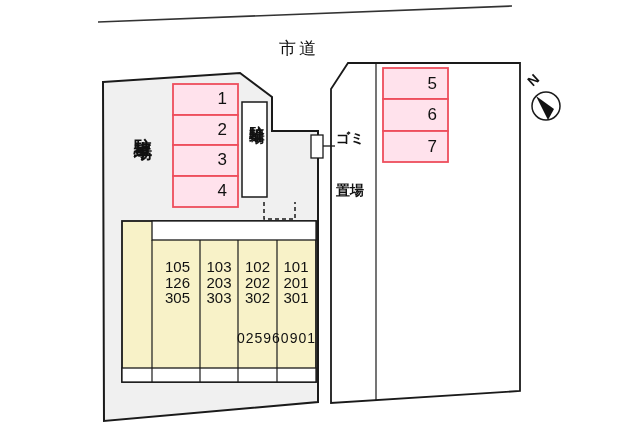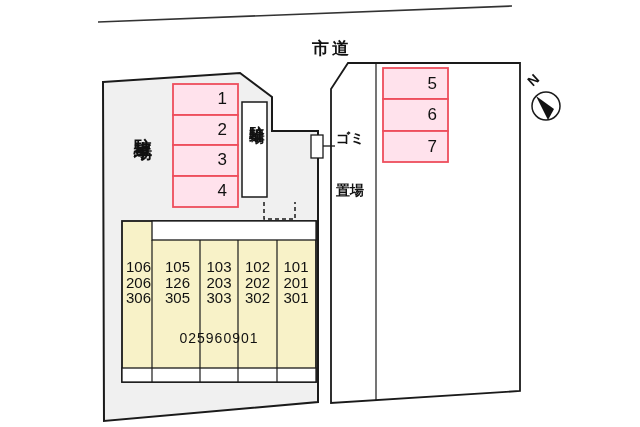--- a/index.html
+++ b/index.html
@@ -6,33 +6,33 @@
   #stage{
     position:relative;width:640px;height:427px;background:#ffffff;overflow:hidden;
     font-family:"Liberation Sans","DejaVu Sans",sans-serif;color:#111;
   }
   #plan-svg{position:absolute;left:0;top:0;}
   .lbl{position:absolute;color:#111;}
   .v-lbl{
     writing-mode:vertical-rl;text-orientation:upright;
     letter-spacing:3px;font-weight:600;white-space:nowrap;
   }
-  .h-lbl{font-weight:700;white-space:nowrap;margin-left:33px;}
+  .h-lbl{font-weight:400;white-space:nowrap;}
   .stall-num{
     position:absolute;text-align:right;font-size:17px;
     padding-right:11px;box-sizing:border-box;
   }
   .stall-left{left:173px;width:65px;height:30px;line-height:30px;}
   .stall-right{left:383px;width:65px;height:31px;line-height:31px;}
   .unit-col{
     position:absolute;top:259px;text-align:center;
     font-size:15px;line-height:15.5px;font-weight:500;
   }
   .unit-col span{display:block;}
-  .bldg-code{position:absolute;left:122px;width:194px;top:330px;text-align:center;
+  .bldg-code{position:absolute;left:122px;width:194px;top:330px;text-align:right;
     font-size:14px;letter-spacing:1px;}
   .bldg-name{position:absolute;left:122px;width:194px;top:344px;text-align:center;
     font-size:15px;letter-spacing:3px;font-weight:500;}
   .gomi{font-size:14px;line-height:16px;font-weight:600;}
   .compass-n{font-size:14px;font-weight:bold;transform:rotate(-42deg);}
 </style>
 </head>
 <body>
 
 <div id="stage">
@@ -91,25 +91,20 @@
 
   <div class="stall-num stall-left" style="top:84px;">1</div>
   <div class="stall-num stall-left" style="top:115px;">2</div>
   <div class="stall-num stall-left" style="top:145px;">3</div>
   <div class="stall-num stall-left" style="top:176px;">4</div>
 
   <div class="stall-num stall-right" style="top:68px;">5</div>
   <div class="stall-num stall-right" style="top:99px;">6</div>
   <div class="stall-num stall-right" style="top:131px;">7</div>
 
-  <div class="unit-col" style="left:122px;width:33px;">
-    <span>106</span>
-    <span>206</span>
-    <span>306</span>
-  </div>
   <div class="unit-col" style="left:155px;width:45px;">
     <span>105</span>
     <span>126</span>
     <span>305</span>
   </div>
   <div class="unit-col" style="left:200px;width:38px;">
     <span>103</span>
     <span>203</span>
     <span>303</span>
   </div>

